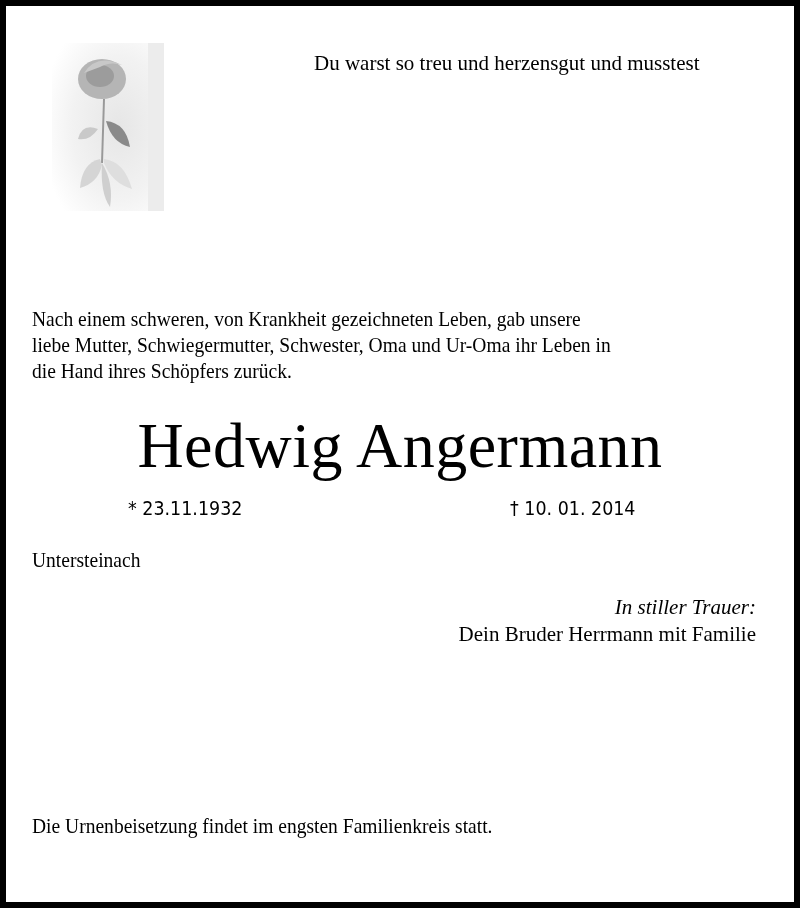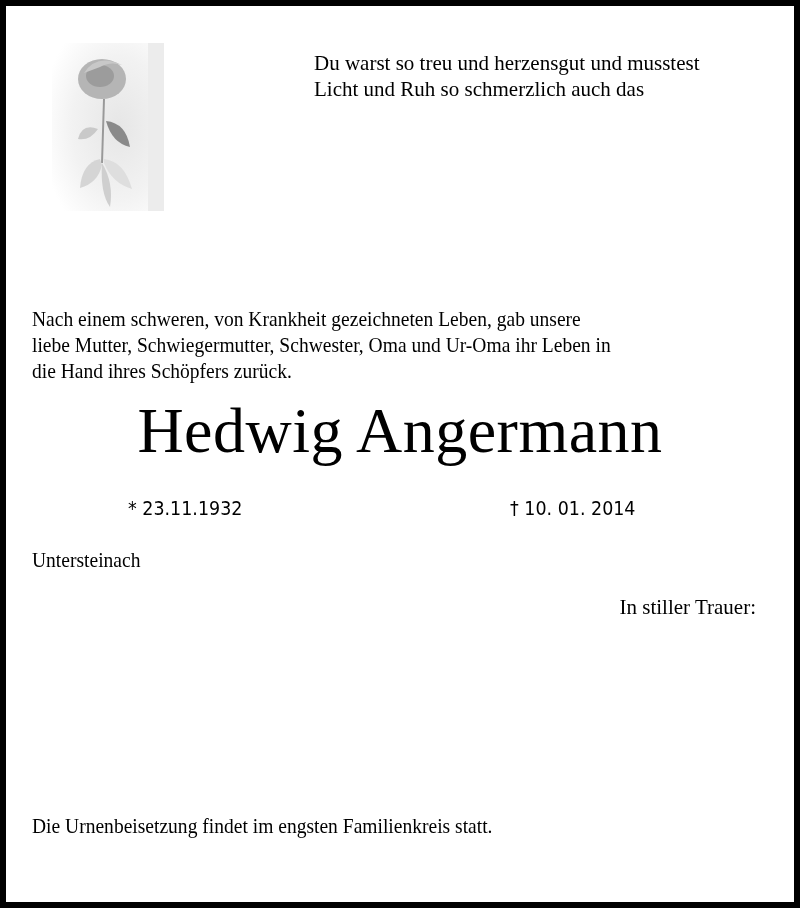--- a/index.html
+++ b/index.html
@@ -16,38 +16,38 @@
       position: absolute; left: 300px; top: 44px; width: 470px;
       font-size: 21px; line-height: 26px; margin-left: 8px;
     }
     .verse div { white-space: nowrap; }
     .intro {
       position: absolute; left: 26px; top: 300px; width: 740px;
       font-size: 21px; line-height: 26px; transform: scaleX(0.93); transform-origin: left top;
     }
     .intro div { white-space: nowrap; }
     .name {
-      position: absolute; left: 0; top: 385px; width: 788px; text-align: center;
+      position: absolute; left: 0; top: 400px; width: 788px; text-align: center;
       font-size: 64px; line-height: 80px; letter-spacing: 0.5px;
     }
     .dates {
       position: absolute; top: 489px; font-family: "DejaVu Sans", "Liberation Sans", sans-serif;
       font-size: 19px; line-height: 26px; transform: scaleX(0.92); transform-origin: left top;
     }
     .birth { left: 122px; }
     .death { left: 504px; }
     .place {
       position: absolute; left: 26px; top: 541px;
       font-size: 21px; line-height: 26px; transform: scaleX(0.93); transform-origin: left top;
     }
     .mourners {
       position: absolute; right: 38px; top: 588px; text-align: right;
       font-size: 21px; line-height: 26px;
     }
-    .mourners .heading { margin-bottom: 1px; }
+    .mourners .heading { margin-bottom: 1px; font-style: italic; }
     .mourners div { white-space: nowrap; }
     .footer {
       position: absolute; left: 26px; top: 807px;
       font-size: 21px; line-height: 26px; transform: scaleX(0.93); transform-origin: left top;
     }
   </style>
 </head>
 <body>
 
 <div class="frame">
@@ -70,34 +70,34 @@
       <path d="M54 78 Q74 80 78 104 Q60 100 54 78 Z" fill="#8a8a8a"></path>
       <path d="M46 86 Q30 80 26 96 Q38 98 46 86 Z" fill="#c9c9c9"></path>
       <path d="M48 116 Q30 120 28 145 Q46 140 50 122 Z" fill="#d5d5d5"></path>
       <path d="M52 116 Q72 118 80 146 Q60 140 52 120 Z" fill="#dedede"></path>
       <path d="M50 120 Q48 150 58 164 Q62 140 50 120 Z" fill="#cfcfcf"></path>
     </svg>
   </div>
 
   <div class="verse">
     <div>Du warst so treu und herzensgut und musstest</div>
-    <div>Licht und Ruh so schmerzlich auch das</div>
   </div>
 
   <div class="intro">
     <div>Nach einem schweren, von Krankheit gezeichneten Leben, gab unsere</div>
     <div>liebe Mutter, Schwiegermutter, Schwester, Oma und Ur-Oma ihr Leben in</div>
     <div>die Hand ihres Schöpfers zurück.</div>
   </div>
 
   <div class="name">Hedwig Angermann</div>
 
   <div class="dates birth">* 23.11.1932</div>
   <div class="dates death">† 10. 01. 2014</div>
 
   <div class="place">Untersteinach</div>
 
   <div class="mourners">
     <div class="heading">In stiller Trauer:</div>
+    <div>Dein Bruder Herrmann mit Familie</div>
   </div>
 
   <div class="footer">Die Urnenbeisetzung findet im engsten Familienkreis statt.</div>
 </div>
 
 </body></html>

